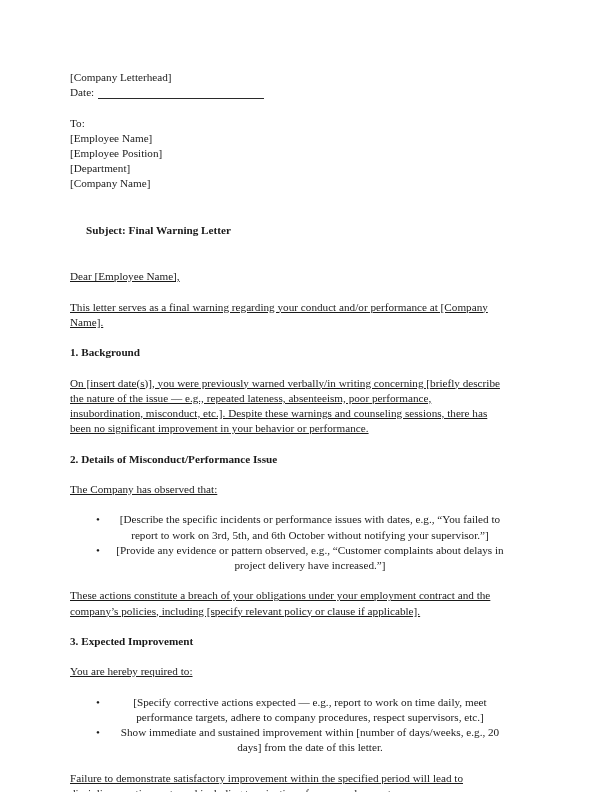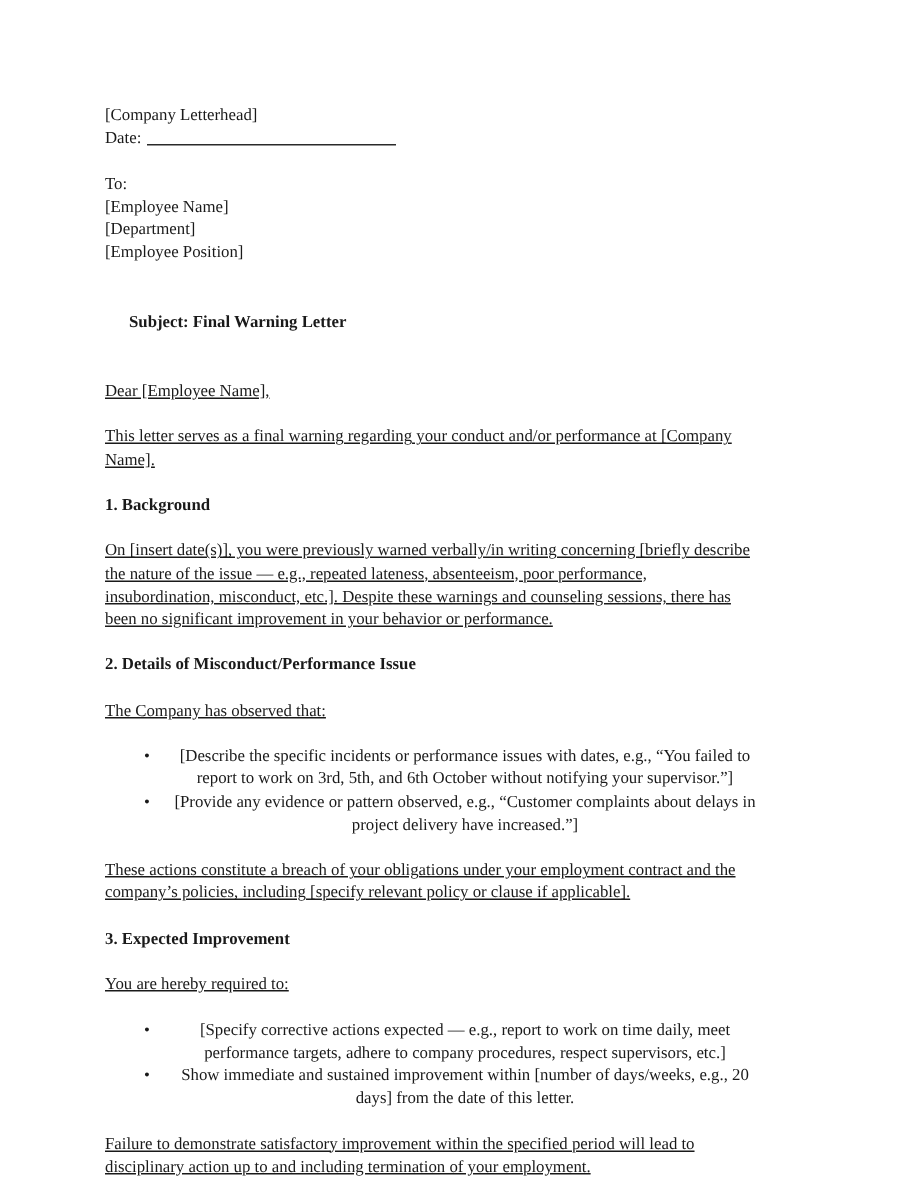--- a/index.html
+++ b/index.html
@@ -30,21 +30,21 @@
   .line {
     white-space: nowrap;
   }
   
   .gap-1 { height: 15.2px; }
 
   .letterhead-block { margin: 0; }
 
   .date-row {
     display: flex;
-    align-items: flex-start;
+    align-items: center;
     white-space: nowrap;
   }
   .date-rule {
     display: inline-block;
     width: 166px;
     border-bottom: 1px solid #2a2a2a;
     margin-left: 4px;
     height: 11px;
   }
 
@@ -97,22 +97,23 @@
         <span>Date:</span>
         <span class="date-rule"></span>
       </div>
     </div>
 
     <div class="gap-1"></div>
 
     <div class="recipient-block">
       <div class="line">To:</div>
       <div class="line">[Employee Name]</div>
+      <div class="line">[Employee Position]</div>
       <div class="line">[Department]</div>
-      <div class="line">[Employee Position]</div>
+      <div class="line">[Company Name]</div>
     </div>
 
     <div class="gap-1"></div>
 
     <div class="subject">Subject: Final Warning Letter</div>
 
     <div class="gap-1"></div>
 
     <p class="para">Dear [Employee Name],</p>
 

